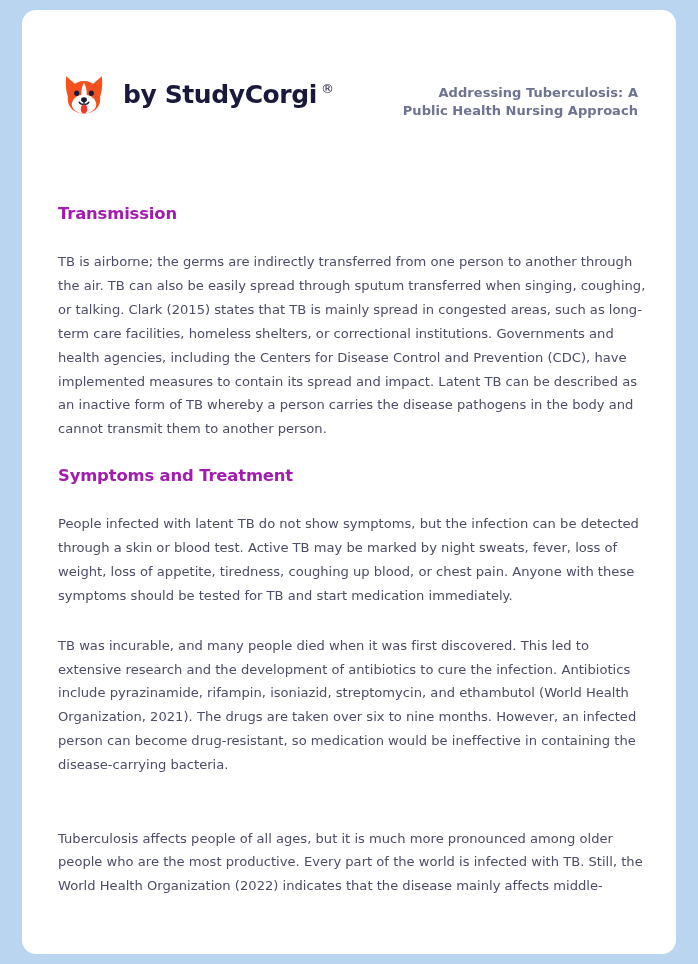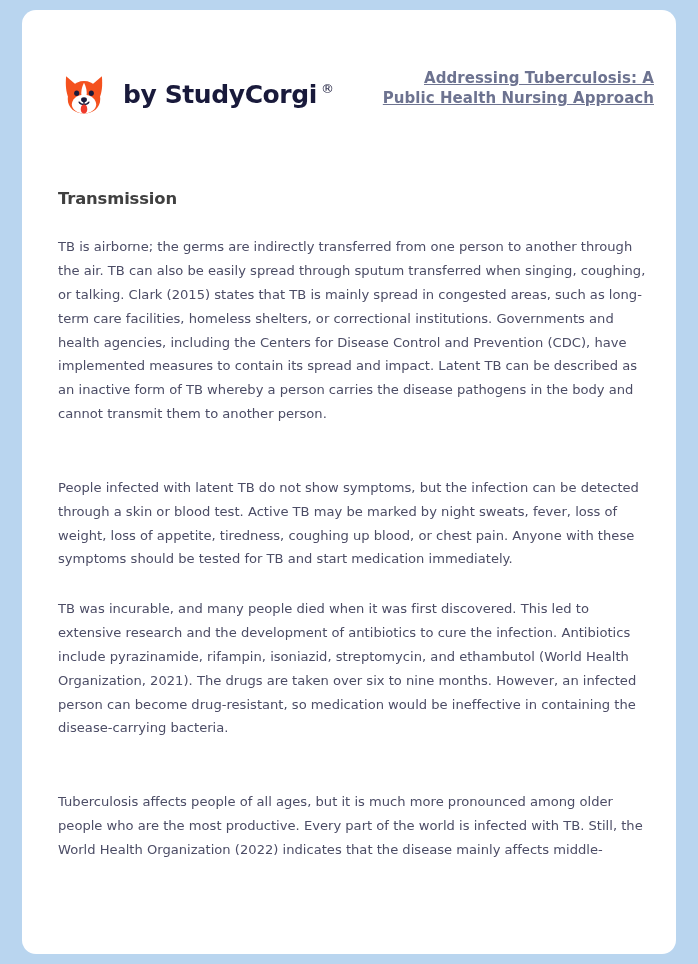--- a/index.html
+++ b/index.html
@@ -67,48 +67,47 @@
     font-weight: normal;
   }
 
   .doc-meta {
     text-align: right;
     max-width: 310px;
     padding-top: 6px;
   }
 
   .doc-title {
-    font-size: 15px;
+    font-size: 13px;
     font-weight: bold;
     color: #6d7390;
     line-height: 1.35;
     letter-spacing: 0.05px;
-    margin: 0;
-    text-decoration: underline;
+    margin: 16px;
   }
 
   .doc-url {
     font-size: 10.6px;
     color: #9ba0b5;
     line-height: 1.42;
     margin: 3px 0 0 0;
     word-break: break-word;
   }
 
   
   .doc-body {
     padding: 0 30px 0 36px;
     box-sizing: border-box;
     margin-top: 44px;
   }
 
   .doc-body h2 {
     font-size: 16.4px;
     font-weight: bold;
-    color: #404040;
+    color: #a21caf;
     margin: 0;
     letter-spacing: -0.15px;
     line-height: 1.3;
   }
 
   .doc-body p {
     font-size: 13.1px;
     color: #4c4d66;
     line-height: 1.82;
     margin: 0;
@@ -164,20 +163,21 @@
 
   <div class="doc-body">
 
     <div class="sp-before-head"></div>
 
     <h2>Transmission</h2>
     <div class="sp-after-head"></div>
     <p class="blk">TB is airborne; the germs are indirectly transferred from one person to another through the air. TB can also be easily spread through sputum transferred when singing, coughing, or talking. Clark (2015) states that TB is mainly spread in congested areas, such as long-term care facilities, homeless shelters, or correctional institutions. Governments and health agencies, including the Centers for Disease Control and Prevention (CDC), have implemented measures to contain its spread and impact. Latent TB can be described as an inactive form of TB whereby a person carries the disease pathogens in the body and cannot transmit them to another person.</p>
 
     <div class="sp-before-head"></div>
+    <h2>Symptoms and Treatment</h2>
     <div class="sp-after-head"></div>
     <p class="blk">People infected with latent TB do not show symptoms, but the infection can be detected through a skin or blood test. Active TB may be marked by night sweats, fever, loss of weight, loss of appetite, tiredness, coughing up blood, or chest pain. Anyone with these symptoms should be tested for TB and start medication immediately.</p>
     <div class="sp-para-gap"></div>
     <p class="blk">TB was incurable, and many people died when it was first discovered. This led to extensive research and the development of antibiotics to cure the infection. Antibiotics include pyrazinamide, rifampin, isoniazid, streptomycin, and ethambutol (World Health Organization, 2021). The drugs are taken over six to nine months. However, an infected person can become drug-resistant, so medication would be ineffective in containing the disease-carrying bacteria.</p>
 
     <div class="sp-before-head"></div>
     <div class="sp-after-head"></div>
     <p class="blk">Tuberculosis affects people of all ages, but it is much more pronounced among older people who are the most productive. Every part of the world is infected with TB. Still, the World Health Organization (2022) indicates that the disease mainly affects middle-</p>
 
   </div>

